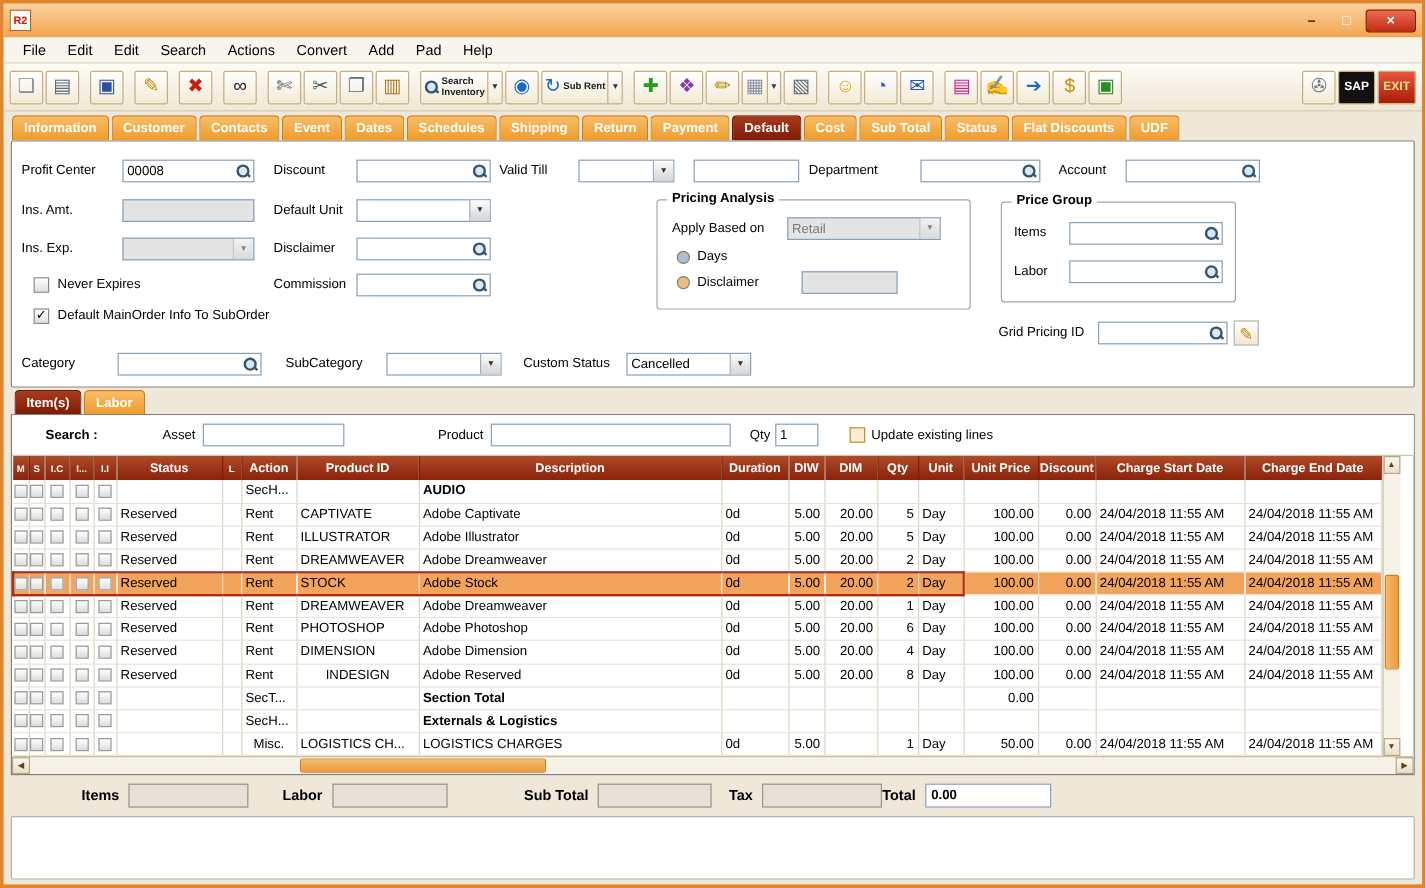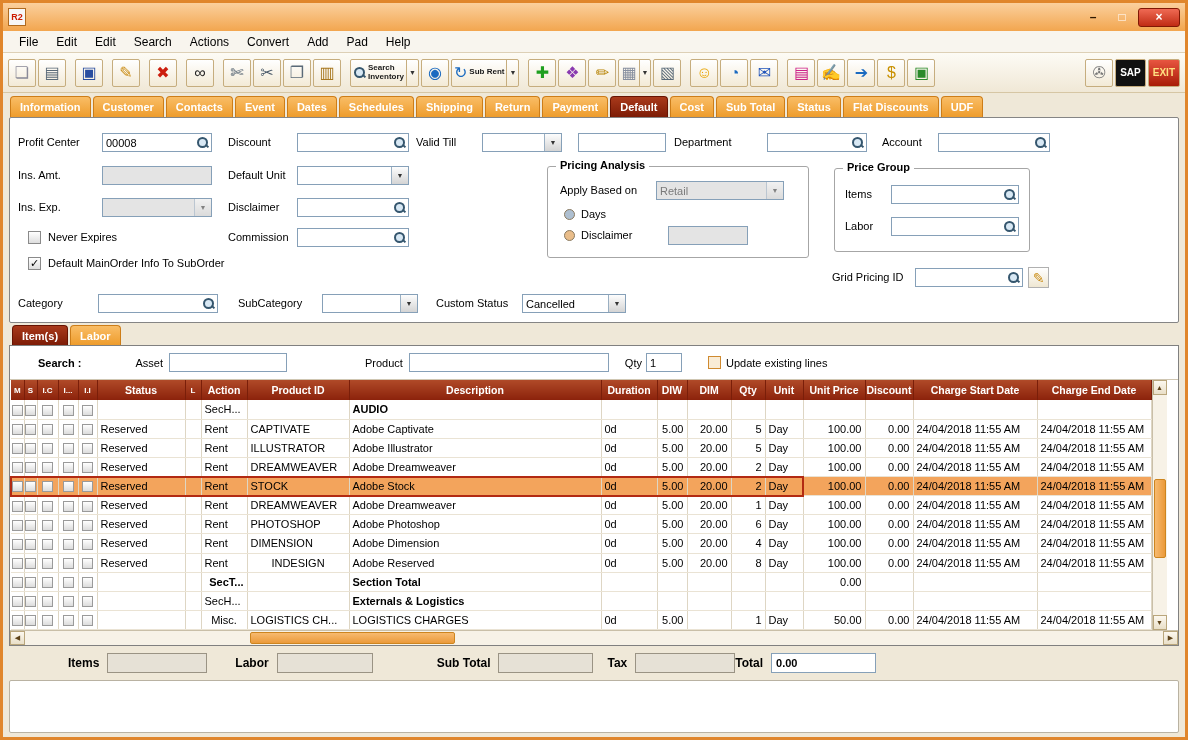--- a/index.html
+++ b/index.html
@@ -610,21 +610,21 @@
               <td style="text-align: left;">24/04/2018 11:55 AM</td>
             </tr>
             <tr class="row-total">
               <td class="ccell"><span class="gcb"></span></td>
               <td class="ccell"><span class="gcb"></span></td>
               <td class="ccell"><span class="gcb"></span></td>
               <td class="ccell"><span class="gcb"></span></td>
               <td class="ccell"><span class="gcb"></span></td>
               <td style="text-align: left;"></td>
               <td style="text-align: left;"></td>
-              <td style="text-align: right; font-weight: bold;">SecT...</td>
+              <td style="text-align: left;">SecT...</td>
               <td style="text-align: left;"></td>
               <td style="text-align: left;">Section Total</td>
               <td style="text-align: left;"></td>
               <td style="text-align: right;"></td>
               <td style="text-align: right;"></td>
               <td style="text-align: right;"></td>
               <td style="text-align: left;"></td>
               <td style="text-align: right;">0.00</td>
               <td style="text-align: right;"></td>
               <td style="text-align: left;"></td>

